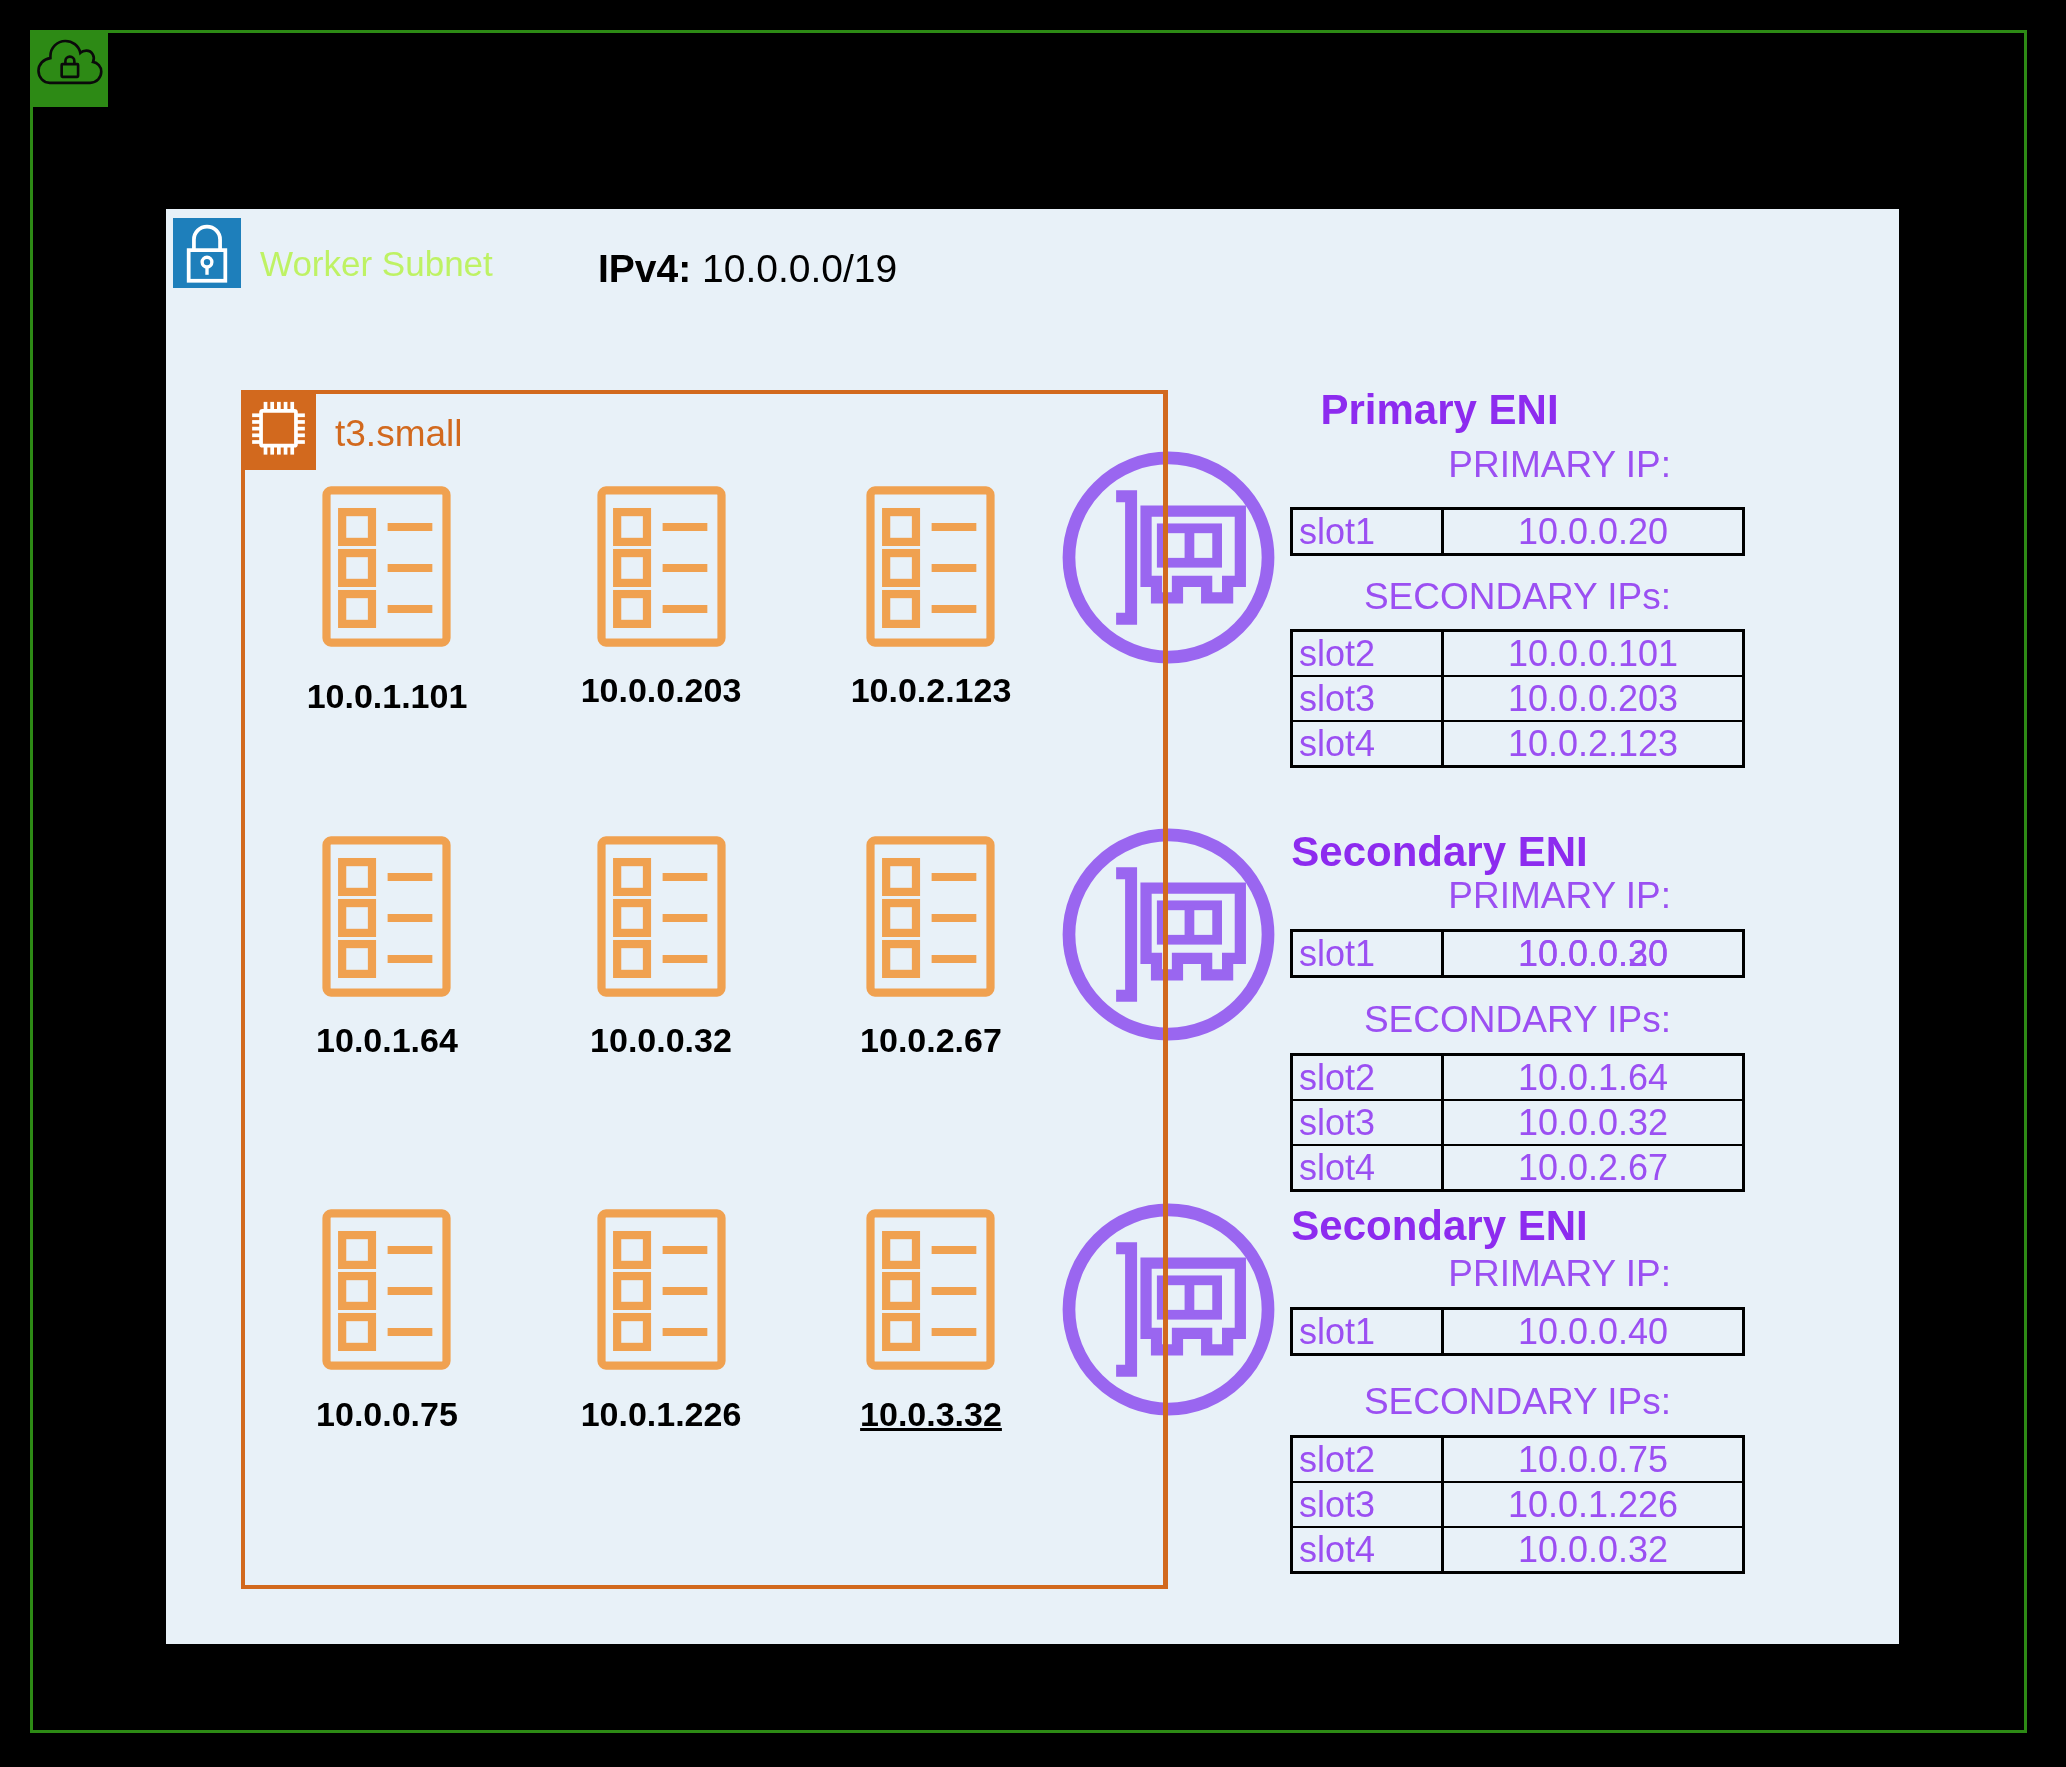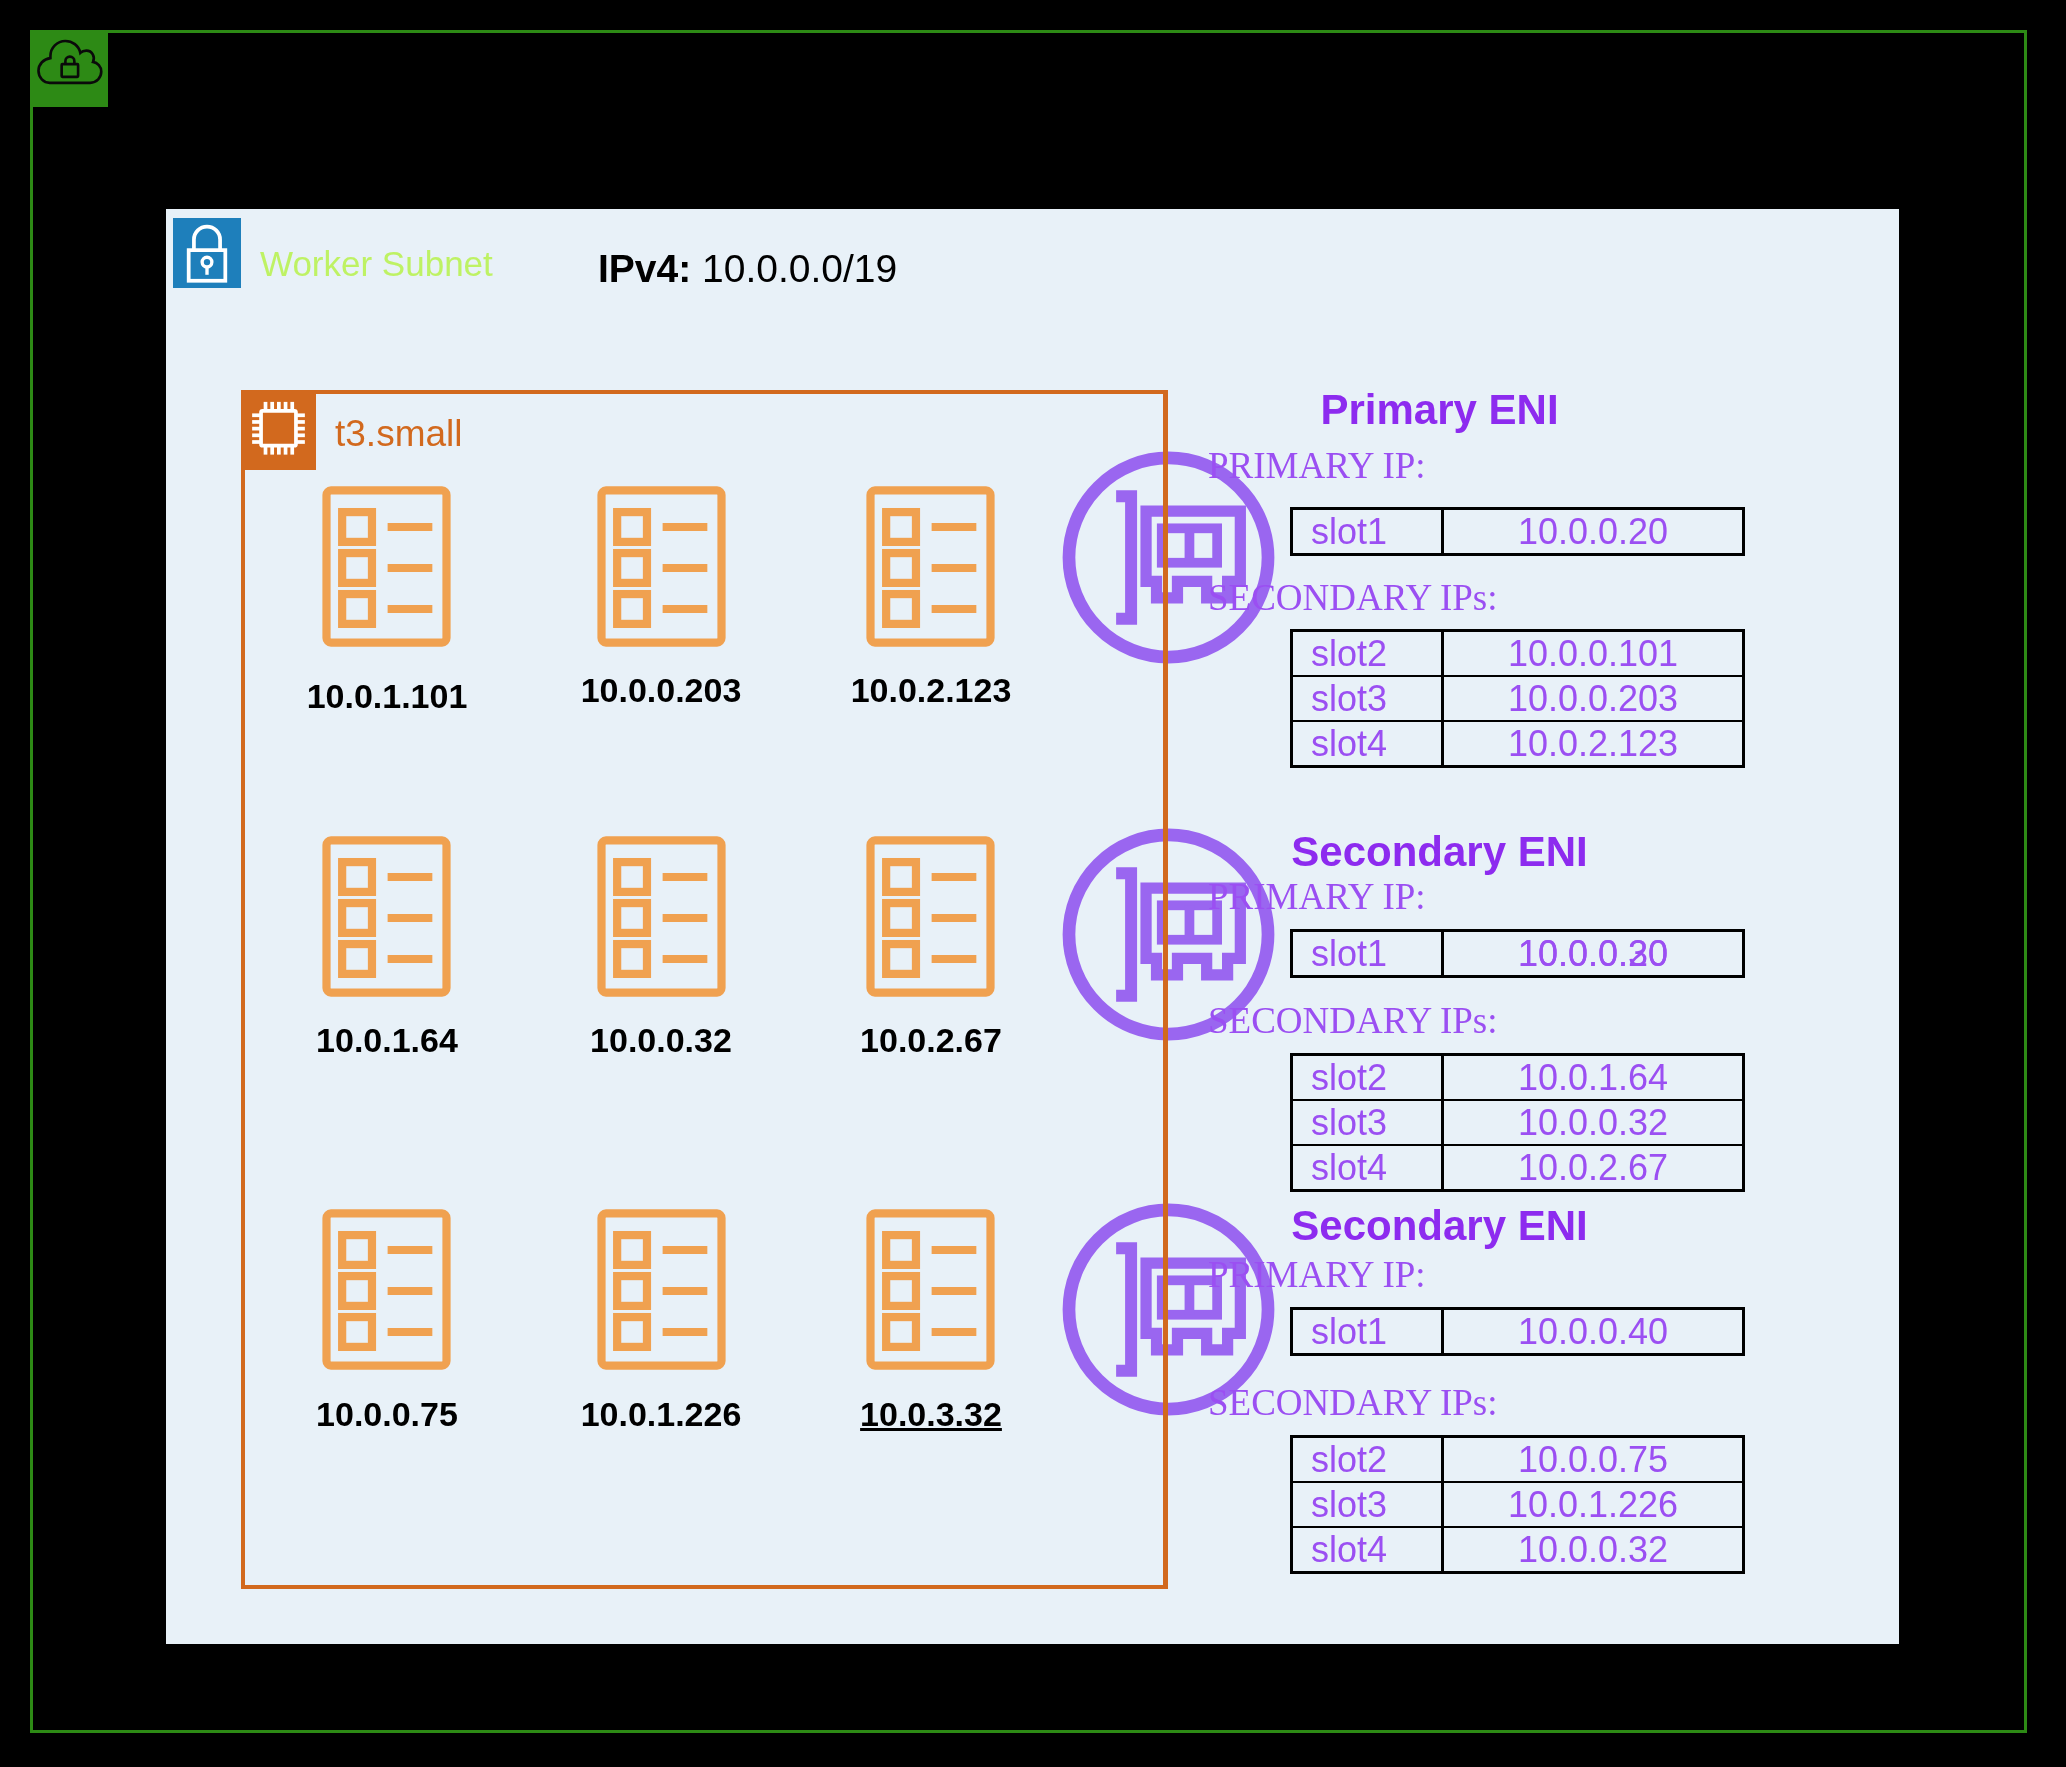--- a/index.html
+++ b/index.html
@@ -37,28 +37,28 @@
   
   .eni-line { position:absolute; left:1163px; top:390px; width:4.5px; height:1199px;
               background:#d2691e; z-index:5; }
 
   
   .eni-circle { position:absolute; width:217px; height:217px; z-index:4; }
 
   
   .eni-title { position:absolute; left:1208px; width:463px; text-align:center;
                font-size:42px; font-weight:bold; color:#8d2bef; z-index:6; }
-  .eni-label { position:absolute; left:1208px; width:463px; text-align:left;
-               font-size:37px; color:#9b4ff2; z-index:6;font-family:Liberation Serif, serif; }
+  .eni-label { position:absolute; left:1208px; width:463px; text-align:right;
+               font-size:37px; color:#9b4ff2; z-index:6; }
   .ip-table { position:absolute; left:1290px; width:455px; border:3px solid #000;
               box-sizing:border-box; z-index:6; }
   .ip-row { display:flex; height:43px; border-top:2.2px solid #000; }
   .ip-row:first-child { border-top:none; }
   .slot-cell { width:151px; border-right:3px solid #000; box-sizing:border-box;
-               display:flex; align-items:center; padding-left:18px;
+               display:flex; align-items:center; padding-left:6px;
                font-size:36px; color:#9b4ff2; }
   .val-cell { flex:1; position:relative; display:flex; align-items:center;
               justify-content:center; font-size:36px; color:#9b4ff2; }
   .ghost-ip { position:absolute; left:0; right:0; top:0; bottom:0;
               display:flex; align-items:center; justify-content:center;
               font-size:36px; color:#9b4ff2; }
 </style>
 </head>
 <body>
 

